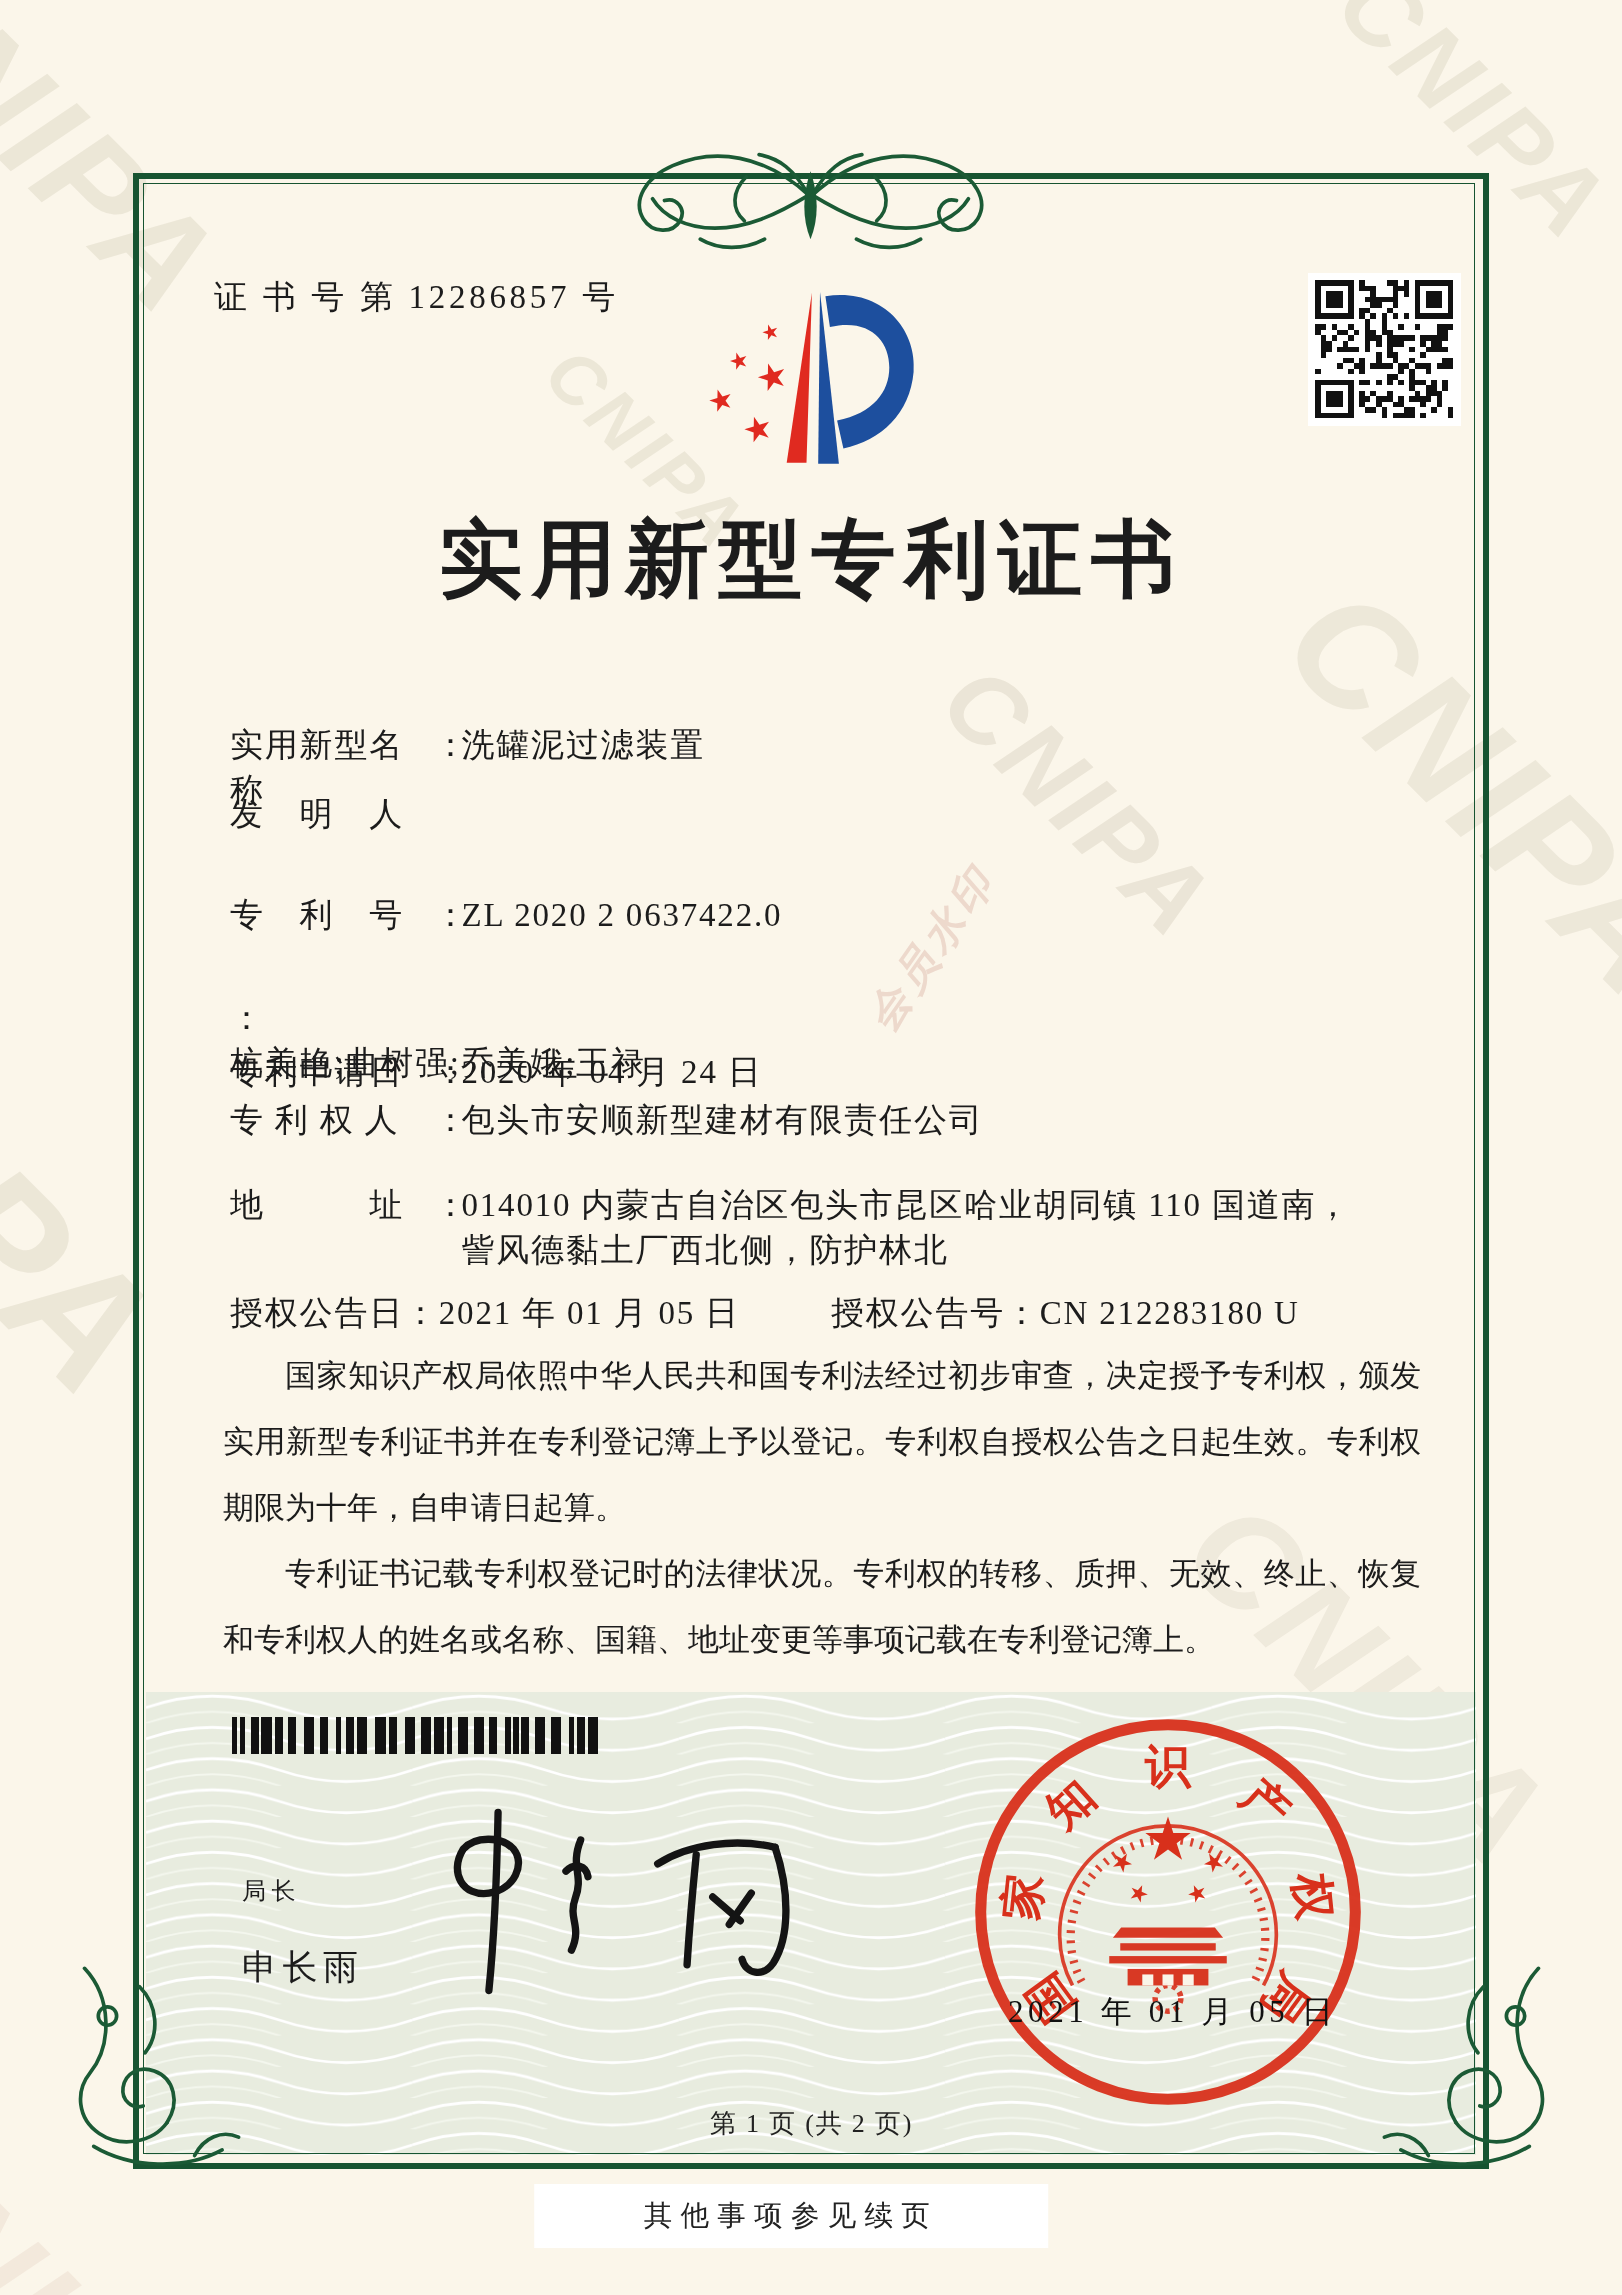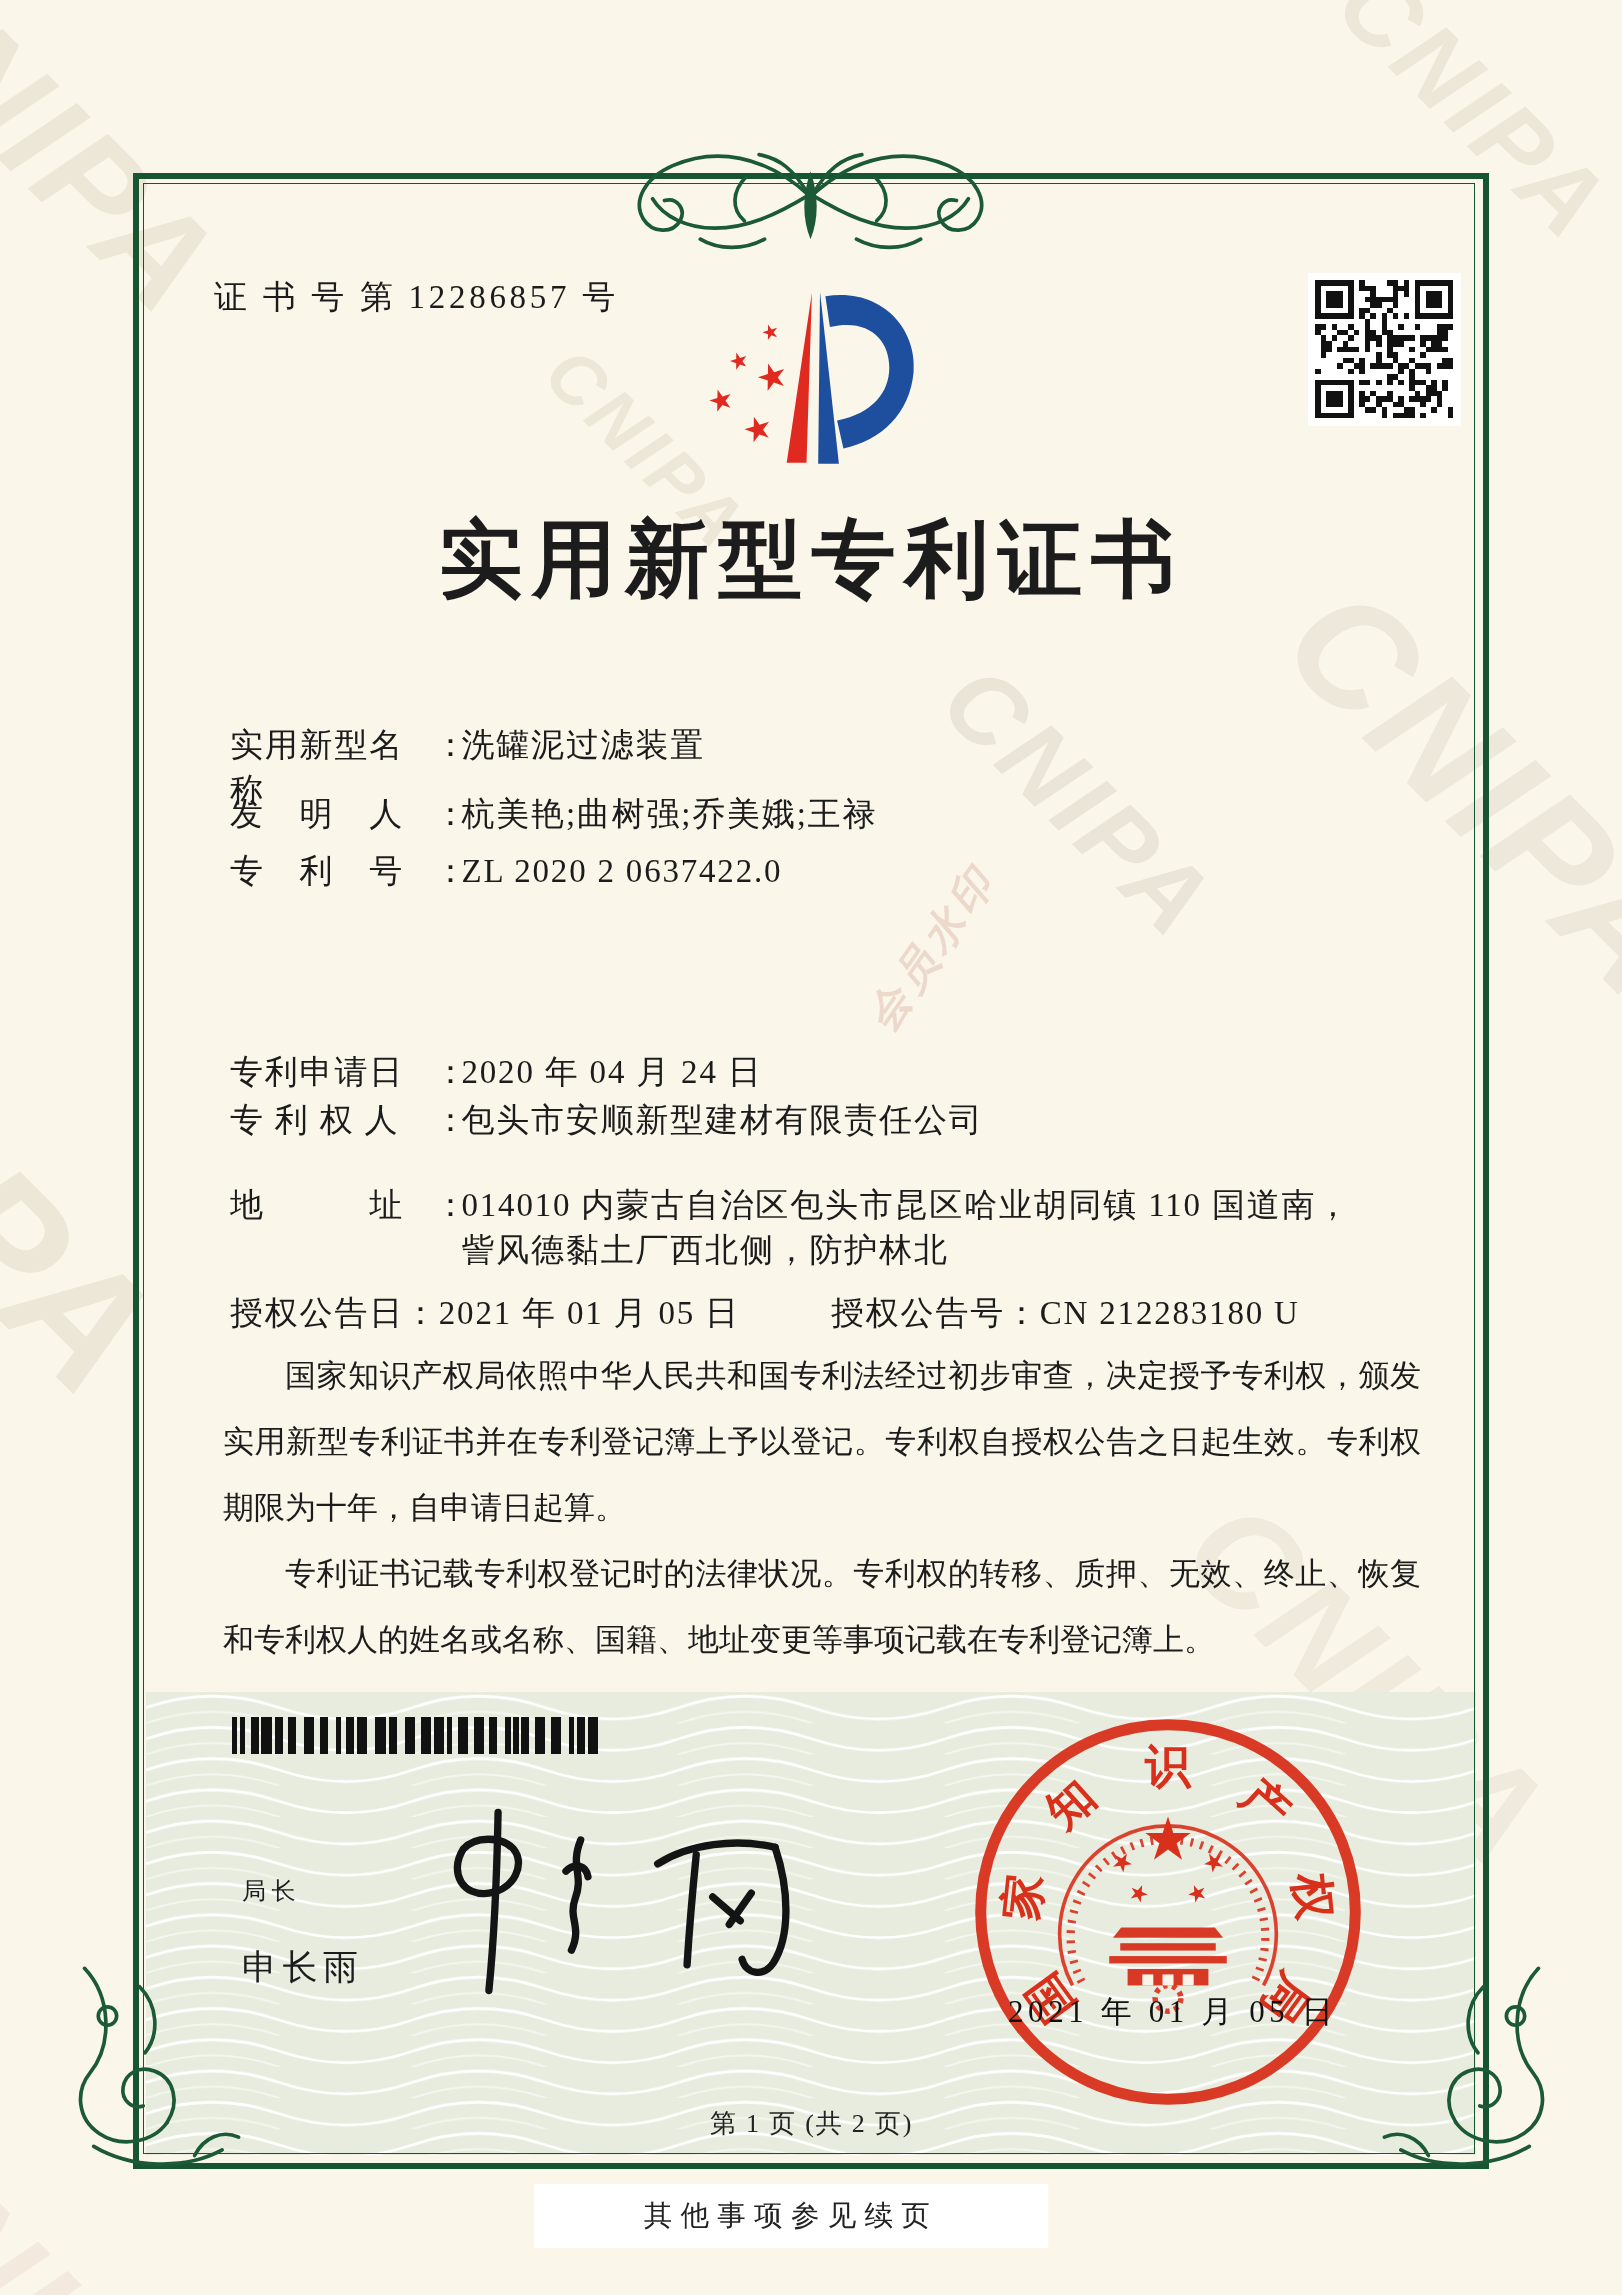--- a/index.html
+++ b/index.html
@@ -441,27 +441,27 @@
 <div class="title">实用新型专利证书</div>
 
 <div id="fields-host">
 
     <div class="field-row" style="top: 691px; margin-top: 32px;">
       <span class="f-label">实用新型名称</span>
       <span class="f-colon">：</span>
       <span class="f-value"><span>洗罐泥过滤装置</span></span>
     </div>
 
-    <div class="field-row" style="top: 792px;">
+    <div class="field-row" style="top: 792px; flex-direction: column;">
       <span class="f-label">发　明　人</span>
       <span class="f-colon">：</span>
       <span class="f-value"><span>杭美艳;曲树强;乔美娥;王禄</span></span>
     </div>
 
-    <div class="field-row" style="top: 849px;">
+    <div class="field-row" style="top: 893px;">
       <span class="f-label">专　利　号</span>
       <span class="f-colon">：</span>
       <span class="f-value"><span>ZL 2020 2 0637422.0</span></span>
     </div>
 
     <div class="field-row" style="top: 1050px;">
       <span class="f-label">专利申请日</span>
       <span class="f-colon">：</span>
       <span class="f-value"><span>2020 年 04 月 24 日</span></span>
     </div>

